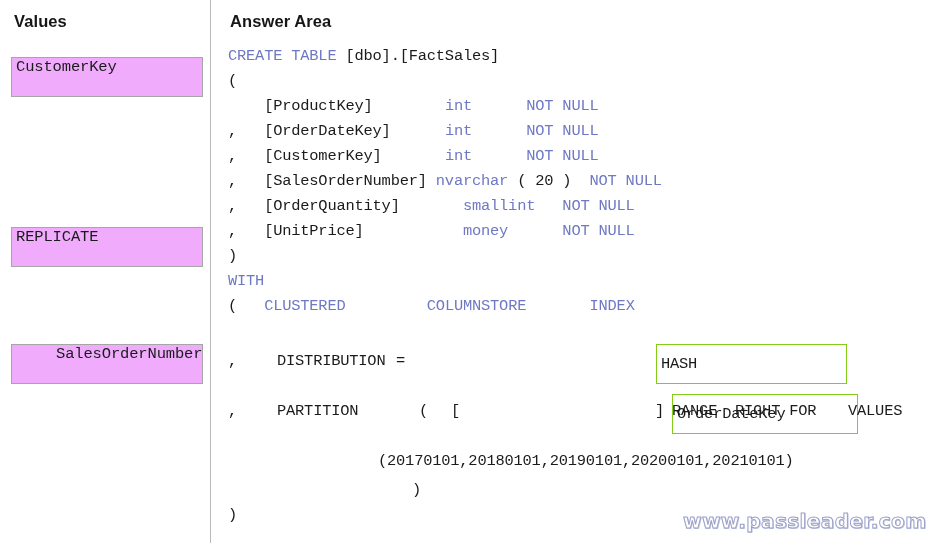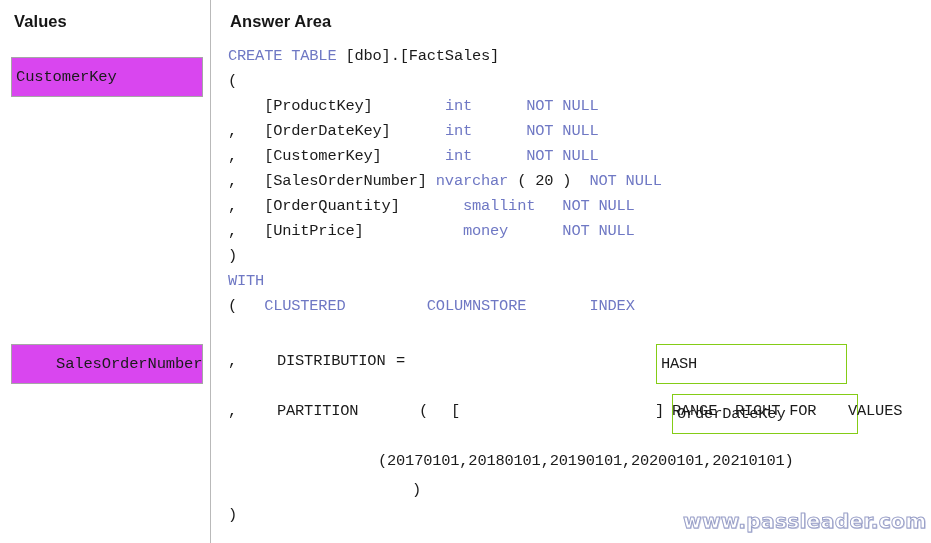--- a/index.html
+++ b/index.html
@@ -51,24 +51,24 @@
     width: 210px;
     height: 543px;
   }
   .value-tile {
     position: absolute;
     left: 11px;
     width: 192px;
     height: 40px;
     box-sizing: border-box;
     border: 1px solid #a6a6a6;
-    background: #d946ef;
+    background: #f0abfc;
     box-shadow: 0 0 0 0 transparent;
     display: flex;
-    align-items: center;
+    align-items: flex-start;
     cursor: move;
   }
   .value-tile .tile-label {
     font-family: "Liberation Mono", "DejaVu Sans Mono", monospace;
     font-size: 15.5px;
     color: #1b1b1b;
     padding-left: 4px;
     white-space: nowrap;
     letter-spacing: -0.15px;
   }
@@ -176,20 +176,23 @@
 <div id="root">
 
   <div class="divider"></div>
 
   <div id="values-panel">
     <div class="heading" id="values-heading">Values</div>
 
     <div class="value-tile" id="value-tile-0">
       <span class="tile-label">CustomerKey</span>
     </div>
+    <div class="value-tile" id="value-tile-2">
+      <span class="tile-label">REPLICATE</span>
+    </div>
     <div class="value-tile" id="value-tile-3">
       <span class="tile-label">SalesOrderNumber</span>
     </div>
   </div>
 
   <div id="answer-panel">
     <div class="heading" id="answer-heading" style="left:19px;">Answer Area</div>
 
     <div id="code-block"><div class="code-line"><span class="kw">CREATE TABLE</span><span class="pl"> [dbo].[FactSales]</span></div><div class="code-line"><span class="pl">(</span></div><div class="code-line"><span class="pl">    [ProductKey]        </span><span class="kw">int</span><span class="pl">      </span><span class="kw">NOT NULL</span></div><div class="code-line"><span class="pl">,   [OrderDateKey]      </span><span class="kw">int</span><span class="pl">      </span><span class="kw">NOT NULL</span></div><div class="code-line"><span class="pl">,   [CustomerKey]       </span><span class="kw">int</span><span class="pl">      </span><span class="kw">NOT NULL</span></div><div class="code-line"><span class="pl">,   [SalesOrderNumber] </span><span class="kw">nvarchar</span><span class="pl"> ( 20 )  </span><span class="kw">NOT NULL</span></div><div class="code-line"><span class="pl">,   [OrderQuantity]       </span><span class="kw">smallint</span><span class="pl">   </span><span class="kw">NOT NULL</span></div><div class="code-line"><span class="pl">,   [UnitPrice]           </span><span class="kw">money</span><span class="pl">      </span><span class="kw">NOT NULL</span></div><div class="code-line"><span class="pl">)</span></div><div class="code-line"><span class="kw">WITH</span></div><div class="code-line"><span class="pl">(   </span><span class="kw">CLUSTERED</span><span class="pl">         </span><span class="kw">COLUMNSTORE</span><span class="pl">       </span><span class="kw">INDEX</span></div></div>
 

